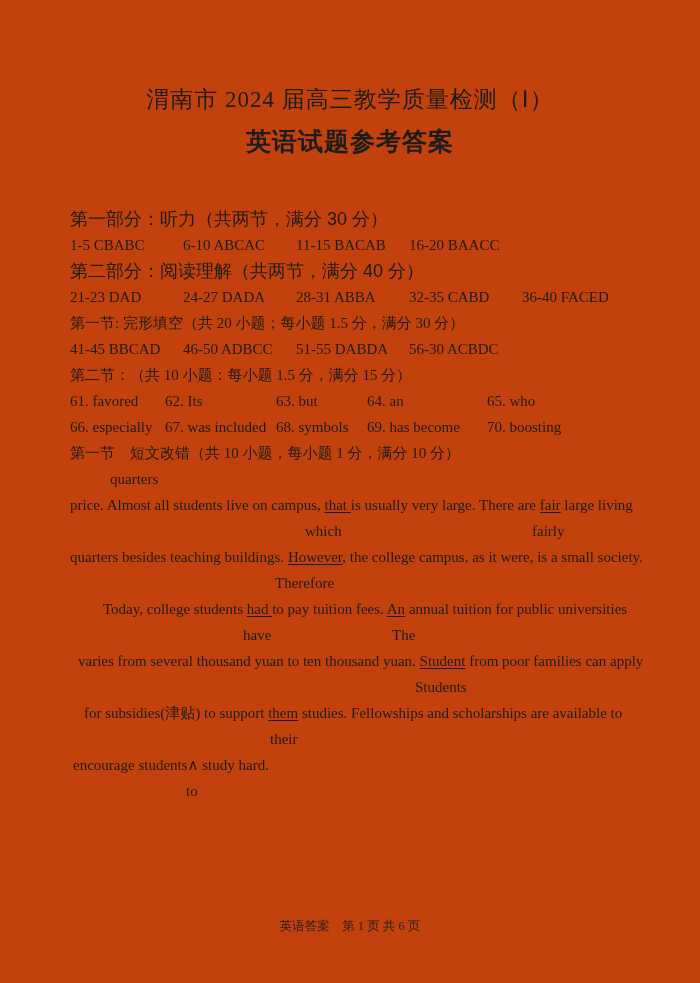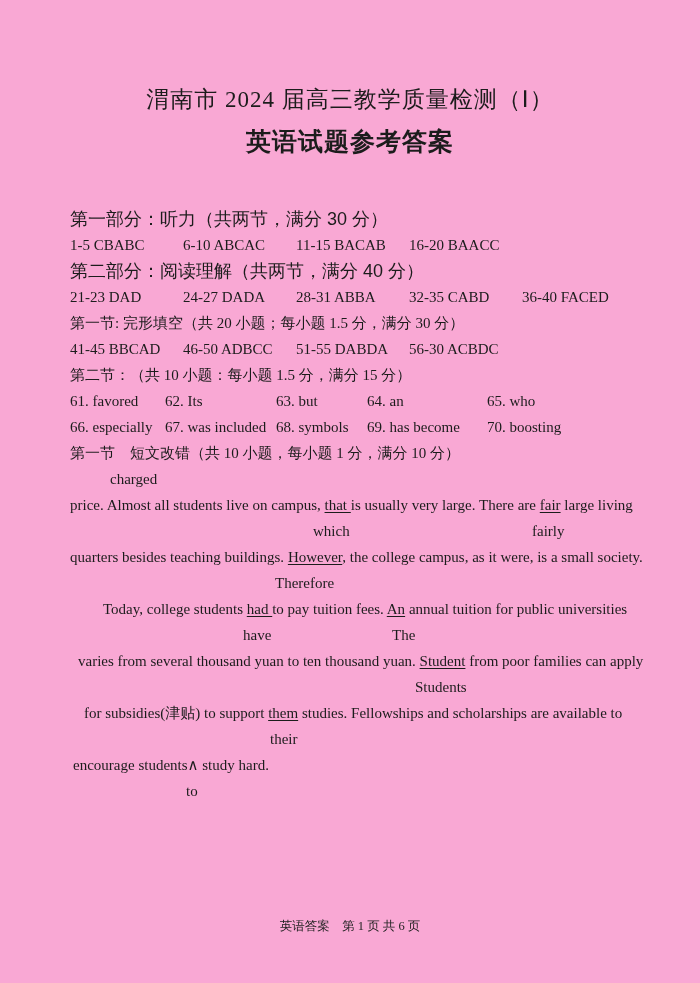--- a/index.html
+++ b/index.html
@@ -1,19 +1,19 @@
 <!DOCTYPE html>
 <html><head>
 <meta charset="utf-8">
 <style>
   html,body{margin:0;padding:0;background:#ffffff;}
   .page{
     position:relative;
     width:700px;height:983px;
-    background:#f9a8d4;
+    background:#c2410c;
     color:#1c1c1c;
     font-family:"Liberation Serif", serif;
     overflow:hidden;
   }
   .titlewrap{position:absolute;top:84px;left:0;right:0;text-align:center;}
   .doc-title{
     font-size:23px;
     font-weight:500;
     letter-spacing:1px;
     font-family:"Liberation Serif", serif;
@@ -86,25 +86,25 @@
     <div class="line sub-label">第一节: 完形填空（共 20 小题；每小题 1.5 分，满分 30 分）</div>
     <div class="line ans-row"><span>41-45 BBCAD</span><span>46-50 ADBCC</span><span>51-55 DABDA</span><span>56-30 ACBDC</span></div>
     <div class="line sub-label">第二节：（共 10 小题：每小题 1.5 分，满分 15 分）</div>
     <div class="line word-row"><span>61. favored</span><span>62.  Its</span><span>63.  but</span><span>64.  an</span><span>65. who</span></div>
     <div class="line word-row"><span>66. especially</span><span>67. was included</span><span>68.  symbols</span><span>69.  has become</span><span>70. boosting</span></div>
 
     <div class="line sub-label">第一节　短文改错（共 10 小题，每小题 1 分，满分 10 分）</div>
 
     <div class="passage">
         <div class="pline corr">
-          <span style="left: 40px;">charged</span>
+          <span style="left: 40px;">quarters</span>
         </div>
         <div class="pline"><span>price. Almost all students live on campus, </span><span class="u">that </span><span>is usually very large. There are </span><span class="u">fair</span><span> large living</span></div>
         <div class="pline corr">
-          <span style="left: 243px;">which</span>
+          <span style="left: 235px;">which</span>
           <span style="left: 462px;">fairly</span>
         </div>
         <div class="pline"><span>quarters besides teaching buildings. </span><span class="u">However</span><span>, the college campus, as it were, is a small society.</span></div>
         <div class="pline corr">
           <span style="left: 205px;">Therefore</span>
         </div>
         <div class="pline" style="padding-left: 33px;"><span>Today, college students </span><span class="u">had </span><span>to pay tuition fees. </span><span class="u">An</span><span> annual tuition for public universities</span></div>
         <div class="pline corr">
           <span style="left: 173px;">have</span>
           <span style="left: 322px;">The</span>

